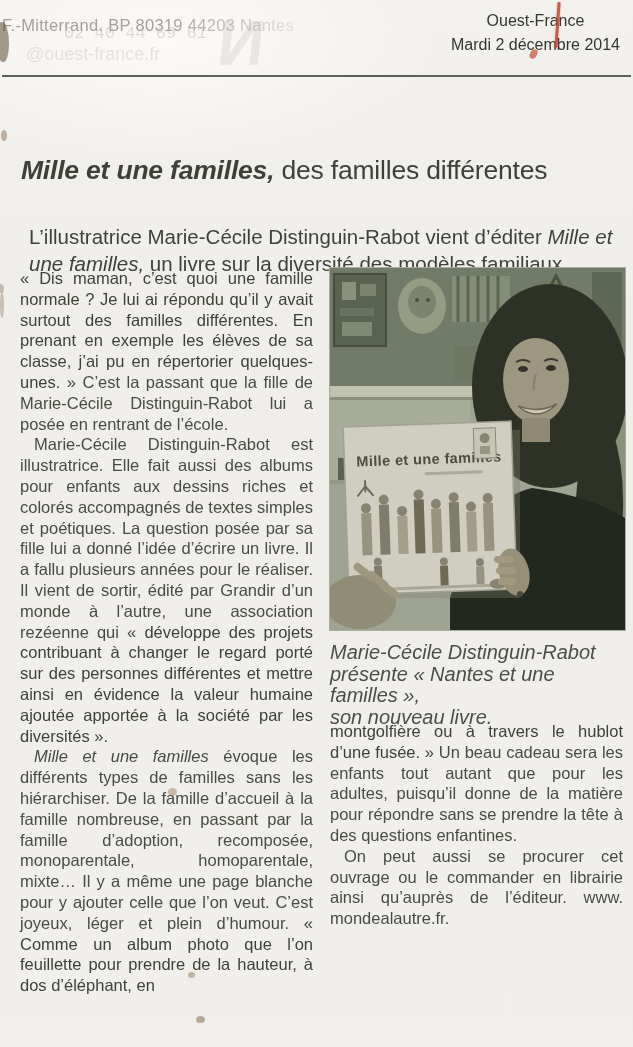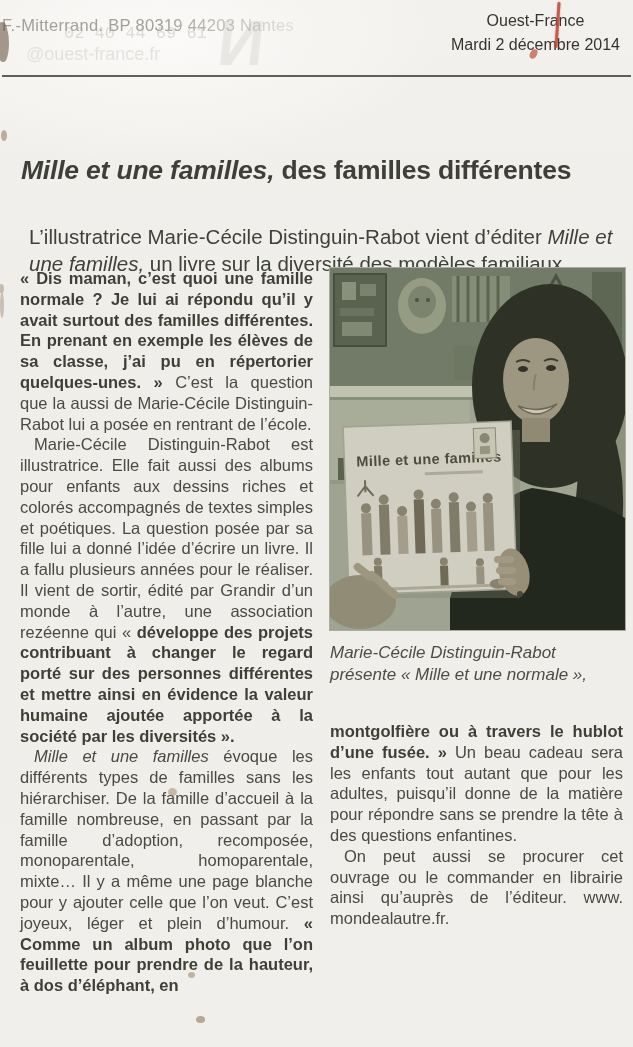--- a/index.html
+++ b/index.html
@@ -33,28 +33,28 @@
     font-size:26.5px;line-height:30px;font-weight:700;color:#363831;letter-spacing:-.2px;}
   .subhead{position:absolute;left:21px;top:216px;width:596px;margin:8px;
     font-size:20.5px;line-height:26.5px;font-weight:400;color:#3e403a;}
   
   .col{position:absolute;width:293px;font-size:16.5px;line-height:20.8px;
     text-align:justify;color:#494b43;}
   .col-left{left:20px;top:268px;height:772px;}
   .col-right{left:330px;top:721px;height:320px;}
   .col p{margin:0;}
   .col p.indent{text-indent:14px;}
-  .r-b{font-weight:700;color:#3e4038;}
+  .r-b{font-weight:400;color:#3e4038;}
   .r-i{font-style:italic;}
   .r-bi{font-weight:700;font-style:italic;color:#3e4038;}
   
   .photo{position:absolute;left:330px;top:268px;width:295px;height:362px;
     outline:1px solid #a8ad9b;}
   .caption{position:absolute;left:330px;top:642px;width:290px;
-    font-size:17px;line-height:21.5px;font-style:italic;color:#4c4e46;}
+    font-size:20px;line-height:21.5px;font-style:italic;color:#4c4e46;}
   
   .stain{position:absolute;border-radius:50%;pointer-events:none;}
   .s1{left:-3px;top:22px;width:12px;height:40px;background:#5f4a33;opacity:.55;border-radius:40% 60% 50% 50%;}
   .s2{left:1px;top:130px;width:6px;height:11px;background:#7a5c3e;opacity:.45;}
   .s3{left:-2px;top:284px;width:6px;height:9px;background:#7a5c3e;opacity:.35;}
   .s4{left:188px;top:972px;width:7px;height:6px;background:#8a6a45;opacity:.45;}
   .s5{left:196px;top:1016px;width:9px;height:7px;background:#7d5f3d;opacity:.5;}
   .s6{left:168px;top:788px;width:9px;height:8px;background:#8a6a45;opacity:.4;}
   .s7{left:0px;top:292px;width:4px;height:26px;background:#6f5234;opacity:.3;}
 </style>
@@ -73,21 +73,21 @@
     <div>Mardi 2 décembre 2014</div>
   </div>
   <div class="red-stroke"></div>
   <div class="red-dot"></div>
   <div class="rule"></div>
 
   <h1 class="headline"><span class="r-bi">Mille et une familles,</span><span class="r-b"> des familles différentes</span></h1>
   <p class="subhead"><span class="r-n">L’illustratrice Marie-Cécile Distinguin-Rabot vient d’éditer </span><span class="r-i">Mille et une familles,</span><span class="r-n"> un livre sur la diversité des modèles familiaux.</span></p>
 
   <div class="col col-left">
-    <p><span class="r-b">« Dis maman, c’est quoi une famille normale ? Je lui ai répondu qu’il y avait surtout des familles différentes. En prenant en exemple les élèves de sa classe, j’ai pu en répertorier quelques-unes. » </span><span class="r-n">C’est la question que la aussi de Marie-Cécile Distinguin-Rabot lui a posée en rentrant de l’école.</span></p>
+    <p><span class="r-b">« Dis maman, c’est quoi une famille normale ? Je lui ai répondu qu’il y avait surtout des familles différentes. En prenant en exemple les élèves de sa classe, j’ai pu en répertorier quelques-unes. » </span><span class="r-n">C’est la passant que la fille de Marie-Cécile Distinguin-Rabot lui a posée en rentrant de l’école.</span></p>
     <p class="indent"><span class="r-n">Marie-Cécile Distinguin-Rabot est illustratrice. Elle fait aussi des albums pour enfants aux dessins riches et colorés accompagnés de textes simples et poétiques. La question posée par sa fille lui a donné l’idée d’écrire un livre. Il a fallu plusieurs années pour le réaliser. Il vient de sortir, édité par Grandir d’un monde à l’autre, une association rezéenne qui « </span><span class="r-b">développe des projets contribuant à changer le regard porté sur des personnes différentes et mettre ainsi en évidence la valeur humaine ajoutée apportée à la société par les diversités ».</span></p>
     <p class="indent"><span class="r-i">Mille et une familles</span><span class="r-n"> évoque les différents types de familles sans les hiérarchiser. De la famille d’accueil à la famille nombreuse, en passant par la famille d’adoption, recomposée, monoparentale, homoparentale, mixte… Il y a même une page blanche pour y ajouter celle que l’on veut. C’est joyeux, léger et plein d’humour. </span><span class="r-b">« Comme un album photo que l’on feuillette pour prendre de la hauteur, à dos d’éléphant, en</span></p>
   </div>
 
   <svg class="photo" viewBox="0 0 295 362" role="img">
     <g>
       <rect x="0" y="0" width="295" height="362" fill="#a4a897"></rect>
       <rect x="0" y="0" width="295" height="118" fill="#747c69"></rect>
       <rect x="4" y="6" width="52" height="72" fill="#59624f" stroke="#454c3c" stroke-width="2"></rect>
       <rect x="12" y="14" width="14" height="18" fill="#8c9480"></rect>
@@ -187,21 +187,22 @@
         <rect x="22" y="300" width="24" height="8" rx="4" fill="#a29a83" transform="rotate(38 34 304)"></rect>
         <rect x="36" y="308" width="24" height="8" rx="4" fill="#a29a83" transform="rotate(38 48 312)"></rect>
         <rect x="48" y="318" width="22" height="8" rx="4" fill="#a29a83" transform="rotate(38 59 322)"></rect>
       </g>
     </g>
     <rect x="0" y="0" width="295" height="362" fill="#66705c" opacity="0.07"></rect>
   </svg>
 
   <div class="caption">
     <div>Marie-Cécile Distinguin-Rabot</div>
-    <div>présente « Mille et une normale »,</div>
+    <div>présente « Nantes et une familles »,</div>
+    <div>son nouveau livre.</div>
   </div>
 
   <div class="col col-right">
     <p><span class="r-b">montgolfière ou à travers le hublot d’une fusée. » </span><span class="r-n">Un beau cadeau sera les enfants tout autant que pour les adultes, puisqu’il donne de la matière pour répondre sans se prendre la tête à des questions enfantines.</span></p>
     <p class="indent"><span class="r-n">On peut aussi se procurer cet ouvrage ou le commander en librairie ainsi qu’auprès de l’éditeur. www. mondealautre.fr.</span></p>
   </div>
 
   <div class="stain s1"></div>
   <div class="stain s2"></div>
   <div class="stain s3"></div>

